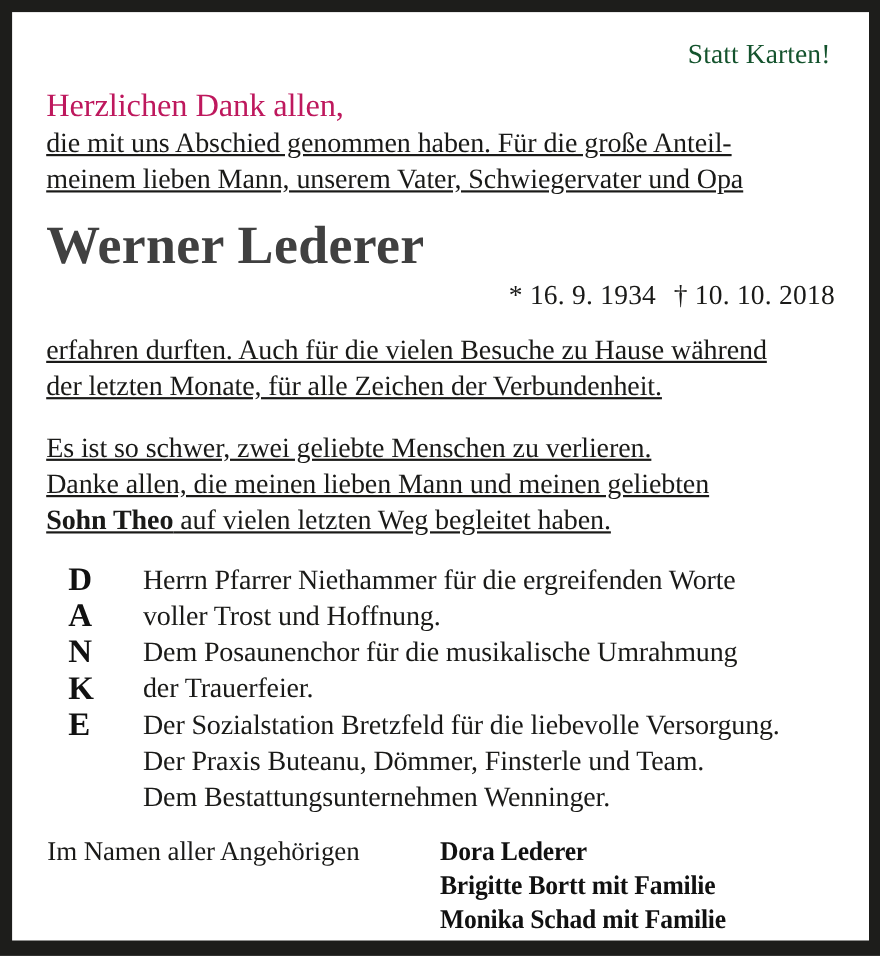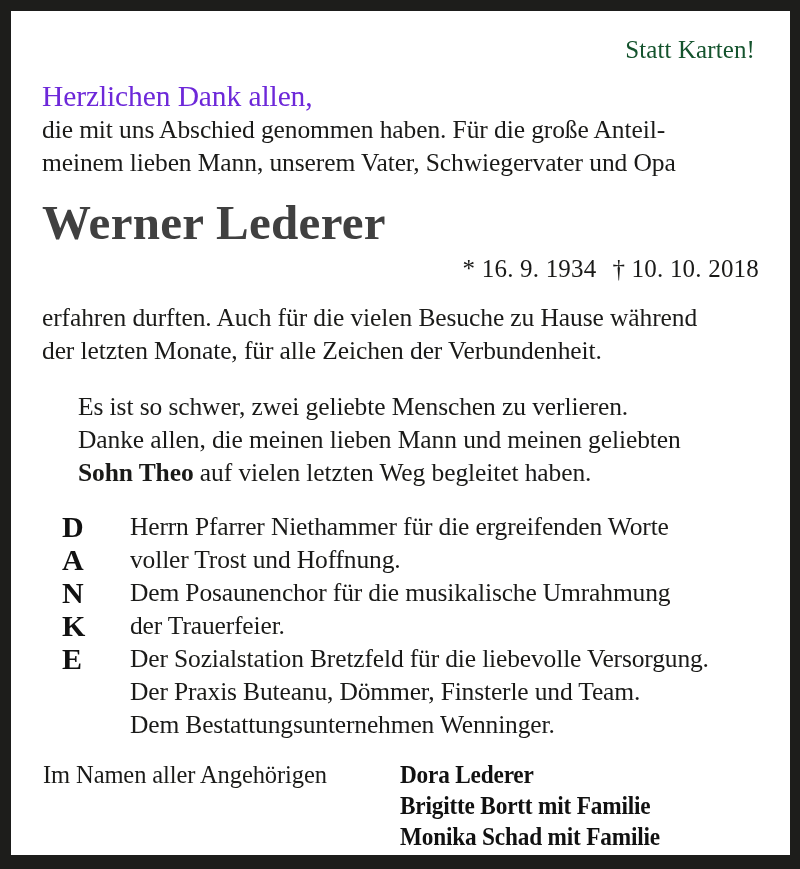--- a/index.html
+++ b/index.html
@@ -41,30 +41,31 @@
     line-height: 1.1;
     color: #14532d;
     padding-top: 25px;
     padding-right: 4px;
     letter-spacing: 0.1px;
   }
 
   .lead-line {
     font-size: 29.5px;
     line-height: 1.18;
-    color: #6d28d9;
+    color: #be185d;
     margin-top: 15px;
     letter-spacing: -0.1px;
   }
 
   .para {
     font-size: 25.5px;
     line-height: 1.29;
     color: #1a1a18;
     letter-spacing: -0.1px;
+    text-decoration: underline;
   }
   .para-intro { margin-top: 1px; }
 
   .deceased-name {
     text-align: left;
     font-weight: bold;
     font-size: 49px;
     line-height: 1.1;
     color: #404040;
     margin-top: 16px;
@@ -74,21 +75,21 @@
     text-align: right;
     font-size: 25px;
     line-height: 1.1;
     color: #1a1a18;
     margin-top: 5px;
     letter-spacing: 0.2px;
   }
   .dates-sep { display: inline-block; width: 16px; }
 
   .para-after-name { margin-top: 20px; }
-  .para-block2 { margin-top: 23px; margin-left: 36px; }
+  .para-block2 { margin-top: 23px; }
 
   .bold-inline { font-weight: bold; }
 
   .danke-block {
     display: flex;
     margin-top: 20px;
     padding-left: 16px;
   }
   .danke-letters {
     width: 72px;

